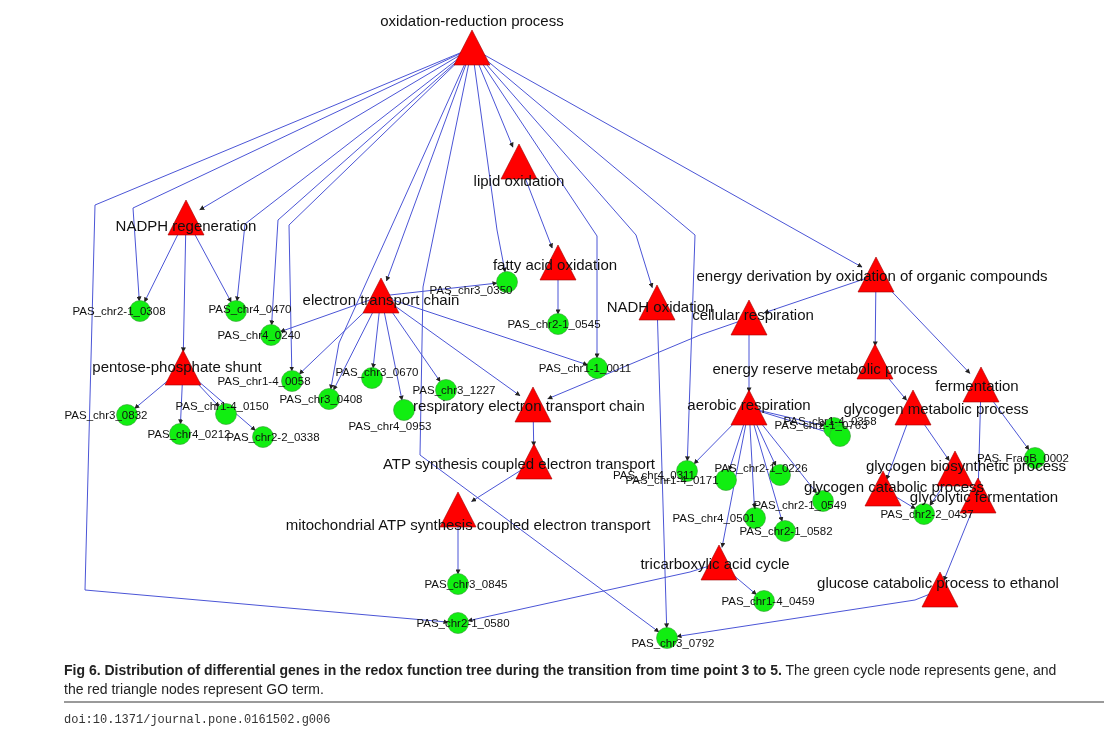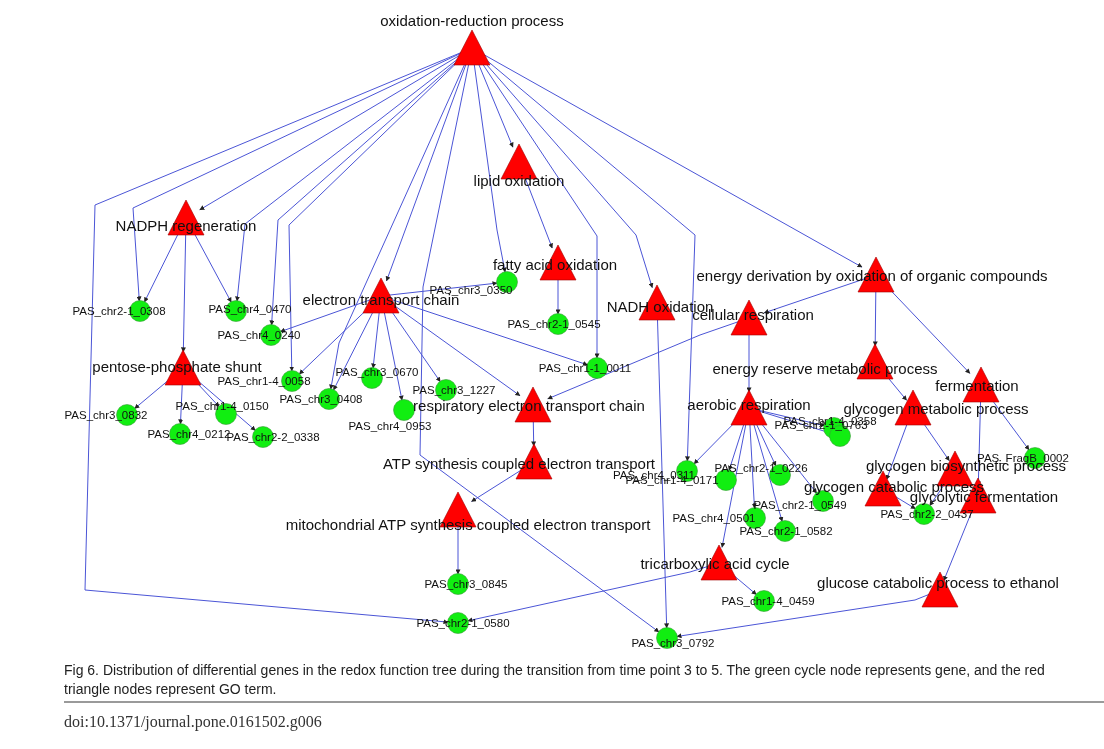--- a/index.html
+++ b/index.html
@@ -4,23 +4,23 @@
 <style>
   html, body { margin: 0; padding: 0; background: #ffffff; }
   body { width: 1104px; height: 749px; position: relative; overflow: hidden; font-family: "Liberation Sans", sans-serif; }
   #graph { position: absolute; left: 0; top: 0; }
   .edge { stroke: #4b55d6; stroke-width: 1; fill: none; }
   .term { fill: #ff0000; stroke: #a00000; stroke-width: 0.6; }
   .gene { fill: #11ee11; stroke: #3a9a3a; stroke-width: 0.6; }
   .term-label { font-family: "Liberation Sans", sans-serif; font-size: 15px; fill: #111; }
   .gene-label { font-family: "Liberation Sans", sans-serif; font-size: 11.5px; fill: #111; }
   .caption { position: absolute; left: 64px; top: 661px; width: 1000px; font-size: 14px; line-height: 19px; color: #222; font-family: "Liberation Sans", sans-serif; }
-  .caption b { font-weight: normal; text-align: right; }
+  .caption b { font-weight: bold; text-align: right; }
   .rule { position: absolute; left: 64px; top: 701px; width: 1042px; height: 2px; background: #9a9a9a; }
-  .doi { position: absolute; left: 64px; top: 713px; font-size: 16px; color: #333; font-family: Liberation Serif, serif; }
+  .doi { position: absolute; left: 64px; top: 713px; font-size: 12px; color: #333; font-family: Liberation Mono, monospace; }
 </style>
 </head>
 <body>
 
 <svg id="graph" width="1104" height="655">
   <defs>
     <marker id="arrow" viewBox="0 0 6 6" refX="5.5" refY="3" markerWidth="5" markerHeight="5" orient="auto">
       <path d="M0,0 L6,3 L0,6 z" fill="#222"></path>
     </marker>
   </defs>

